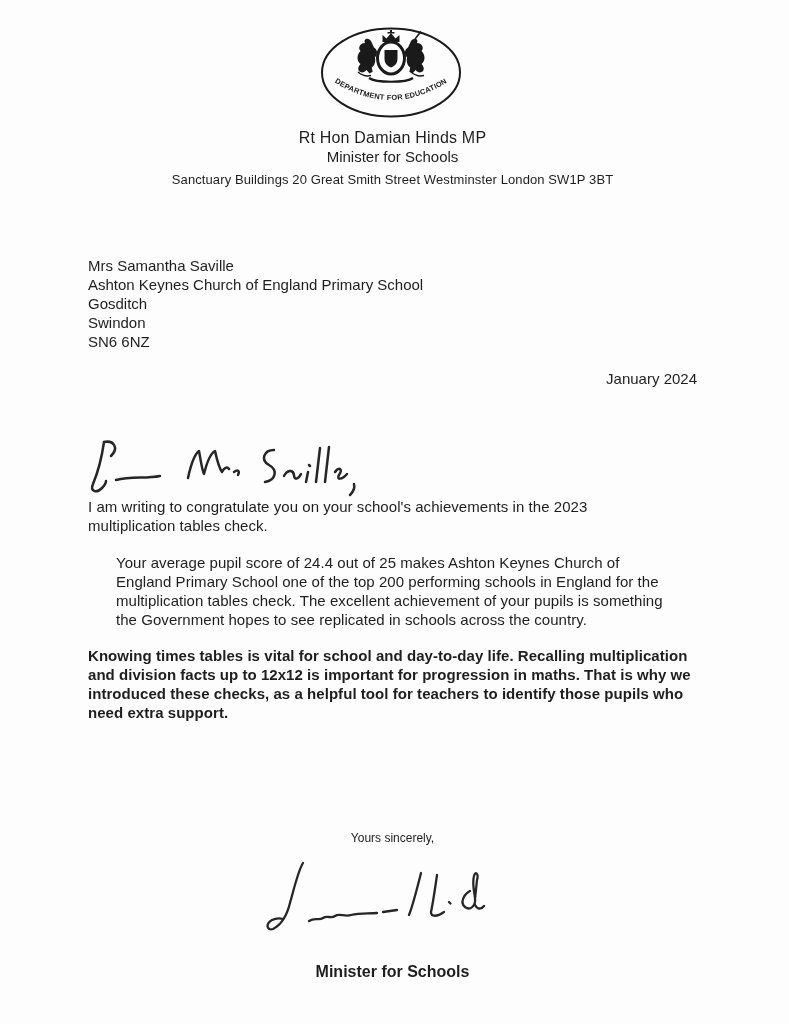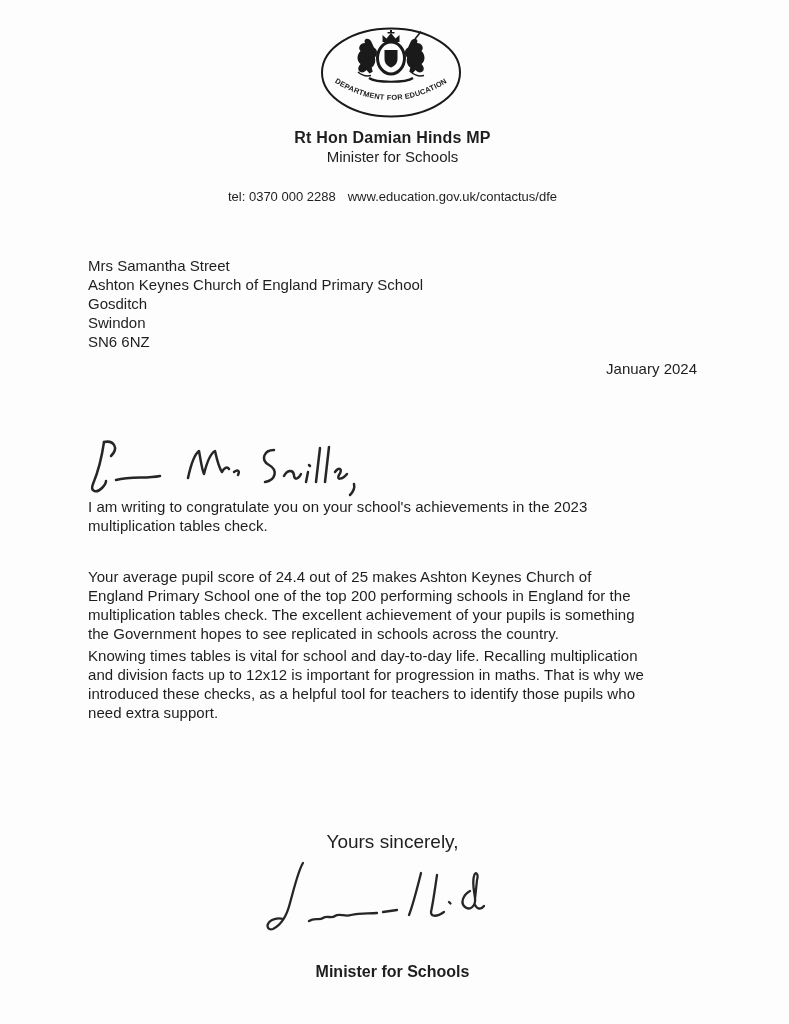--- a/index.html
+++ b/index.html
@@ -7,42 +7,42 @@
     position:relative;
     width:789px;height:1024px;
     margin:0 auto;
     background:#fdfdfd;
     font-family:"Liberation Sans","DejaVu Sans",sans-serif;
     color:#1e1e1e;
     overflow:hidden;
   }
   .abs{position:absolute;}
   .centerband{left:88px;width:609px;text-align:center;}
-  .hdr-name{top:129px;font-size:16px;font-weight:bold;letter-spacing:.2px;}
+  .hdr-name{top:129px;font-size:16px;font-weight:normal;letter-spacing:.2px;}
   .hdr-role{top:148px;font-size:15px;}
   .hdr-addr{top:172px;font-size:13px;letter-spacing:.1px;}
   .hdr-tel{top:189px;font-size:13px;}
   .hdr-tel .gap{display:inline-block;width:12px;}
   .recipient{
     left:88px;top:256px;
     font-size:15px;line-height:19px;
     white-space:pre;
   }
-  .date{top:360px;font-size:15px;text-align:right;}
+  .date{top:370px;font-size:15px;text-align:right;}
   .para{
     left:88px;
     font-size:15px;line-height:19px;
     white-space:pre;
     letter-spacing:.05px;
   }
   .p1{top:497px;}
-  .p2{top:567px;}
-  .p3{top:646px;}
+  .p2{top:553px;margin-left:28px;}
+  .p3{top:646px;font-weight:bold;}
   .p4{top:737px;}
-  .valediction{top:831px;font-size:19px;}
+  .valediction{top:831px;font-size:12px;}
   .signer-name{top:944px;font-size:16px;font-weight:bold;}
   .signer-role{top:963px;font-size:16px;font-weight:bold;}
   .ink{stroke:#262626;fill:none;stroke-linecap:round;stroke-linejoin:round;}
   .crest-ink{stroke:#1a1a1a;fill:none;}
   .crest-fill{fill:#1a1a1a;stroke:none;}
   .crest-text{font-family:"Liberation Sans",sans-serif;font-size:7.4px;font-weight:600;letter-spacing:.25px;fill:#1a1a1a;}
 </style>
 </head>
 <body>
 
@@ -69,25 +69,23 @@
       <path class="crest-ink" stroke-width="2.2" d="M50,51 c7,5 37,5 44,0"></path>
     </g>
     <path id="crestArc" d="M12,53 Q72,93 132,53" fill="none"></path>
     <text class="crest-text">
       <textPath href="#crestArc" startOffset="50%" text-anchor="middle">DEPARTMENT FOR EDUCATION</textPath>
     </text>
   </svg>
 
   <div class="abs centerband hdr-name">Rt Hon Damian Hinds MP</div>
   <div class="abs centerband hdr-role">Minister for Schools</div>
-  <div class="abs centerband hdr-tel">
-    <span>tel: 0370 000 2288</span><span class="gap"></span><span>www.education.gov.uk/contactus/dfe</span>
-  </div>
+  <div class="abs centerband hdr-addr">Sanctuary Buildings 20 Great Smith Street Westminster London SW1P 3BT</div>
 
-  <div class="abs recipient">Mrs Samantha Street
+  <div class="abs recipient">Mrs Samantha Saville
 Ashton Keynes Church of England Primary School
 Gosditch
 Swindon
 SN6 6NZ</div>
 
   <div class="abs centerband date">January 2024</div>
 
   <svg class="abs" style="left:88px;top:438px;" width="285" height="60" viewBox="0 0 285 60" role="img" aria-label="Dear Mrs Saville,">
     <g class="ink" stroke-width="2.5">
       <path d="M16,4 C14,18 10,34 5,46 C2,53 8,56 14,50 C17,47 18,45 18,43"></path>

